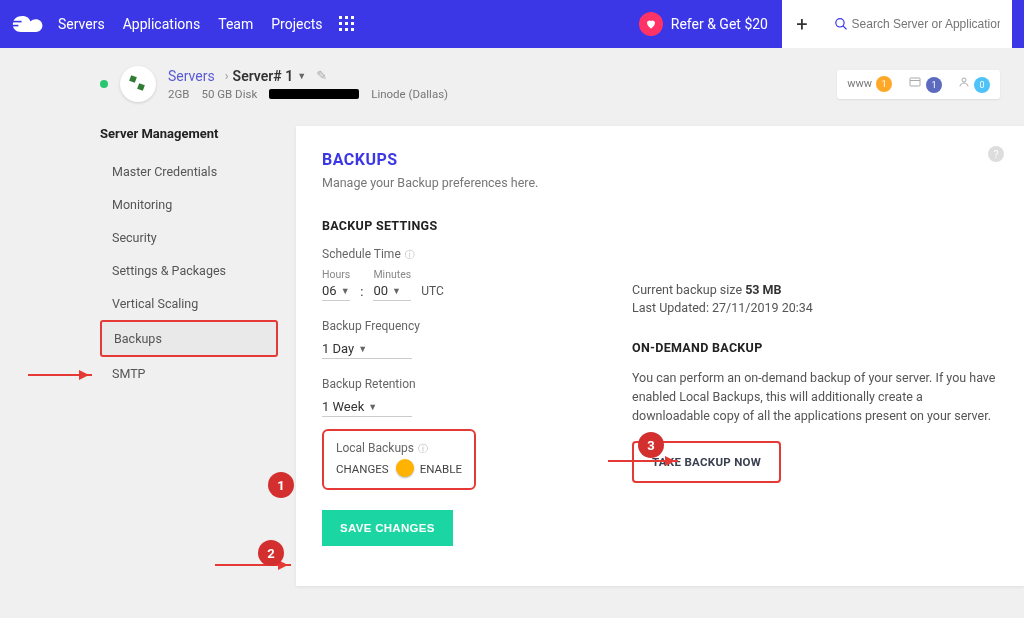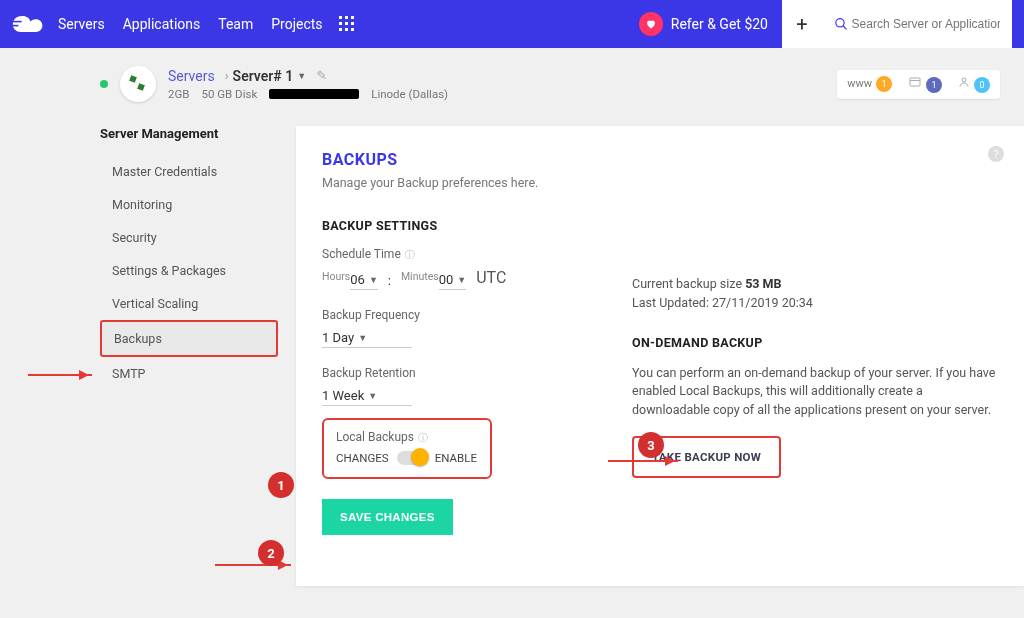--- a/index.html
+++ b/index.html
@@ -45,30 +45,30 @@
 .subtitle { color: #777; font-size: 12.5px; margin-bottom: 28px; }
 .help-icon { position: absolute; top: 20px; right: 20px; width: 16px; height: 16px; border-radius: 50%; background: #ddd; color: #fff; font-size: 10px; display:flex; align-items:center; justify-content:center; cursor: pointer; }
 
 .cols { display: flex; gap: 50px; align-items: center; }
 .col { flex: 1; }
 .section-h { font-weight: 700; font-size: 12.5px; letter-spacing: 0.3px; color: #222; margin-bottom: 14px; }
 .label { color: #666; font-size: 12px; margin-bottom: 6px; }
 .info-i { color: #bbb; font-size: 10px; margin-left: 4px; cursor: help; }
 
 .time-row { display: flex; align-items: flex-end; gap: 10px; margin-bottom: 18px; }
-.time-col { display: flex; flex-direction: row; }
+.time-col { display: flex; flex-direction: column; }
 .time-col .hdr { font-size: 10.5px; color: #888; }
 .sel { border: none; border-bottom: 1px solid #ccc; font-size: 13px; padding: 2px 0; display: flex; align-items: center; gap: 4px; cursor: pointer; }
 .caret { font-size: 9px; color: #666; }
-.utc { font-size: 16px; color: #555; padding-bottom: 3px; }
+.utc { font-size: 12px; color: #555; padding-bottom: 3px; }
 
 .field { margin-bottom: 18px; }
 .field .sel { width: 90px; }
 
-.local-box { border: 2px solid #e53935; border-radius: 6px; padding: 10px 12px 12px; width: 170px; margin-top: -6px; }
+.local-box { border: 2px solid #e53935; border-radius: 6px; padding: 10px 12px 12px; width: 154px; margin-top: -6px; }
 .toggle-row { display: flex; align-items: center; gap: 8px; margin-top: 6px; font-size: 11.5px; color: #444; }
 .toggle { width: 30px; height: 14px; background: #ddd; border-radius: 10px; position: relative; cursor: pointer; }
 .toggle::after { content: ''; position: absolute; right: -2px; top: -3px; width: 18px; height: 18px; background: #ffb300; border-radius: 50%; box-shadow: 0 1px 2px rgba(0,0,0,0.3); }
 
 .save-btn { background: #1bd6a3; color: #fff; font-weight: 700; font-size: 11.5px; letter-spacing: 0.3px; padding: 12px 18px; border: none; cursor: pointer; margin-top: 20px; }
 
 .right-text { color: #555; font-size: 12.5px; line-height: 1.5; margin-bottom: 16px; }
 .right-text strong { color: #333; }
 
 .take-btn { border: 2px solid #e53935; padding: 12px 18px; font-size: 11.5px; font-weight: 700; color: #3b4050; letter-spacing: 0.3px; cursor: pointer; display: inline-block; border-radius: 4px; }

